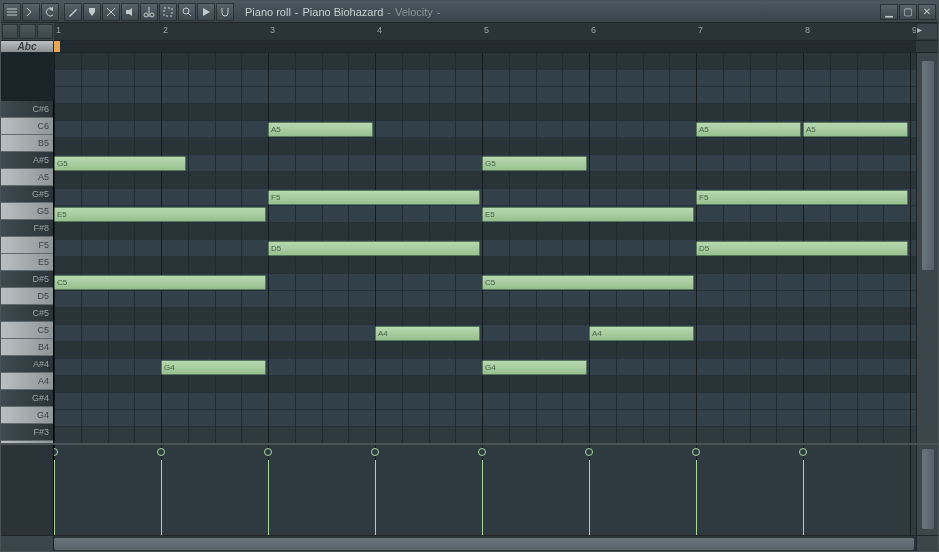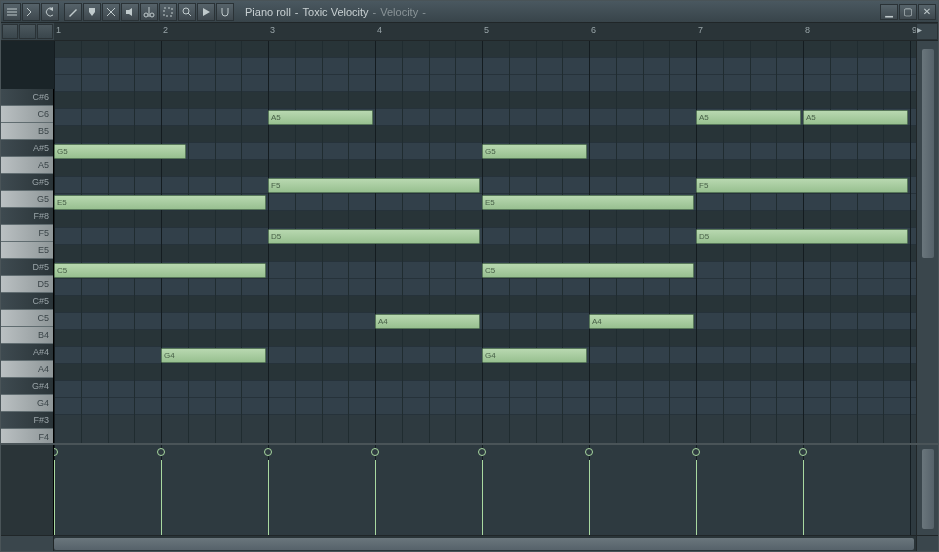--- a/index.html
+++ b/index.html
@@ -184,21 +184,21 @@
         </div>
       <div class="tb-btn">
           <svg viewBox="0 0 12 12">
             <path d="M3 2 L3 7 A3 3 0 0 0 9 7 L9 2" stroke="currentColor" fill="none"></path>
           </svg>
         </div>
     </div>
     <div class="titlebar-text">
       <span>Piano roll</span>
       <span>-</span>
-      <span>Toxic Velocity</span>
+      <span>Piano Biohazard</span>
       <span class="dim">-</span>
       <span class="dim">Velocity</span>
       <span class="dim">-</span>
     </div>
     <div class="win-controls">
       <div class="win-btn">▁</div>
       <div class="win-btn">▢</div>
       <div class="win-btn">✕</div>
     </div>
   </div>
@@ -218,20 +218,27 @@
         <div class="ruler-num" style="left: 537px;">6</div>
         <div class="ruler-num" style="left: 644px;">7</div>
         <div class="ruler-num" style="left: 751px;">8</div>
         <div class="ruler-num" style="left: 858px;">9</div>
       </div>
     <div class="sub-right">
       <div class="sr-btn">▸</div>
     </div>
   </div>
 
+  <div class="playhead-row">
+    <div class="ph-left">Abc</div>
+    <div class="ph-track" id="ph-track">
+      <div class="ph-marker" id="ph-marker" style="left: 0px;"></div>
+    </div>
+    <div class="ph-right"></div>
+  </div>
 
   <div class="main-area">
     <div class="keyboard" id="keyboard">
         <div class="key-row black-key" style="top: 0px;">C#6</div>
         <div class="key-row white-key" style="top: 17px; text-align: right;">C6</div>
         <div class="key-row white-key" style="top: 34px;">B5</div>
         <div class="key-row black-key" style="top: 51px;">A#5</div>
         <div class="key-row white-key" style="top: 68px;">A5</div>
         <div class="key-row black-key" style="top: 85px; text-align: center;">G#5</div>
         <div class="key-row white-key" style="top: 102px;">G5</div>

